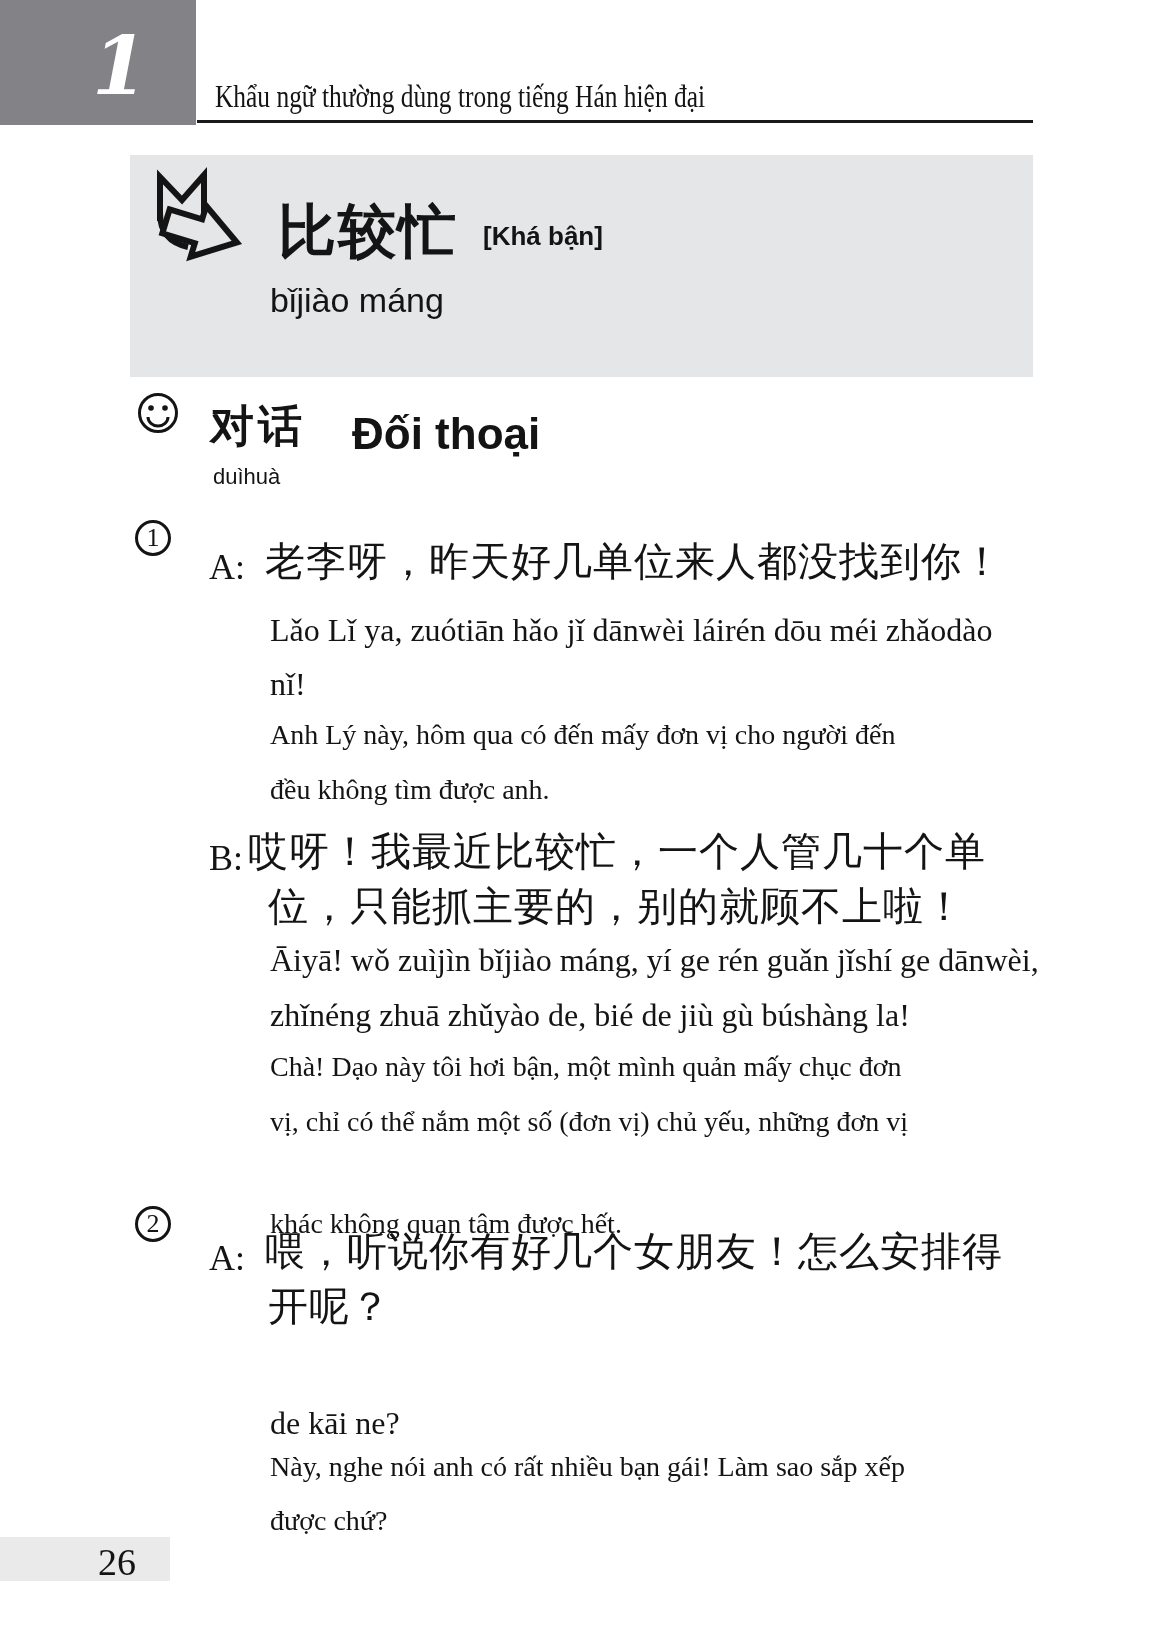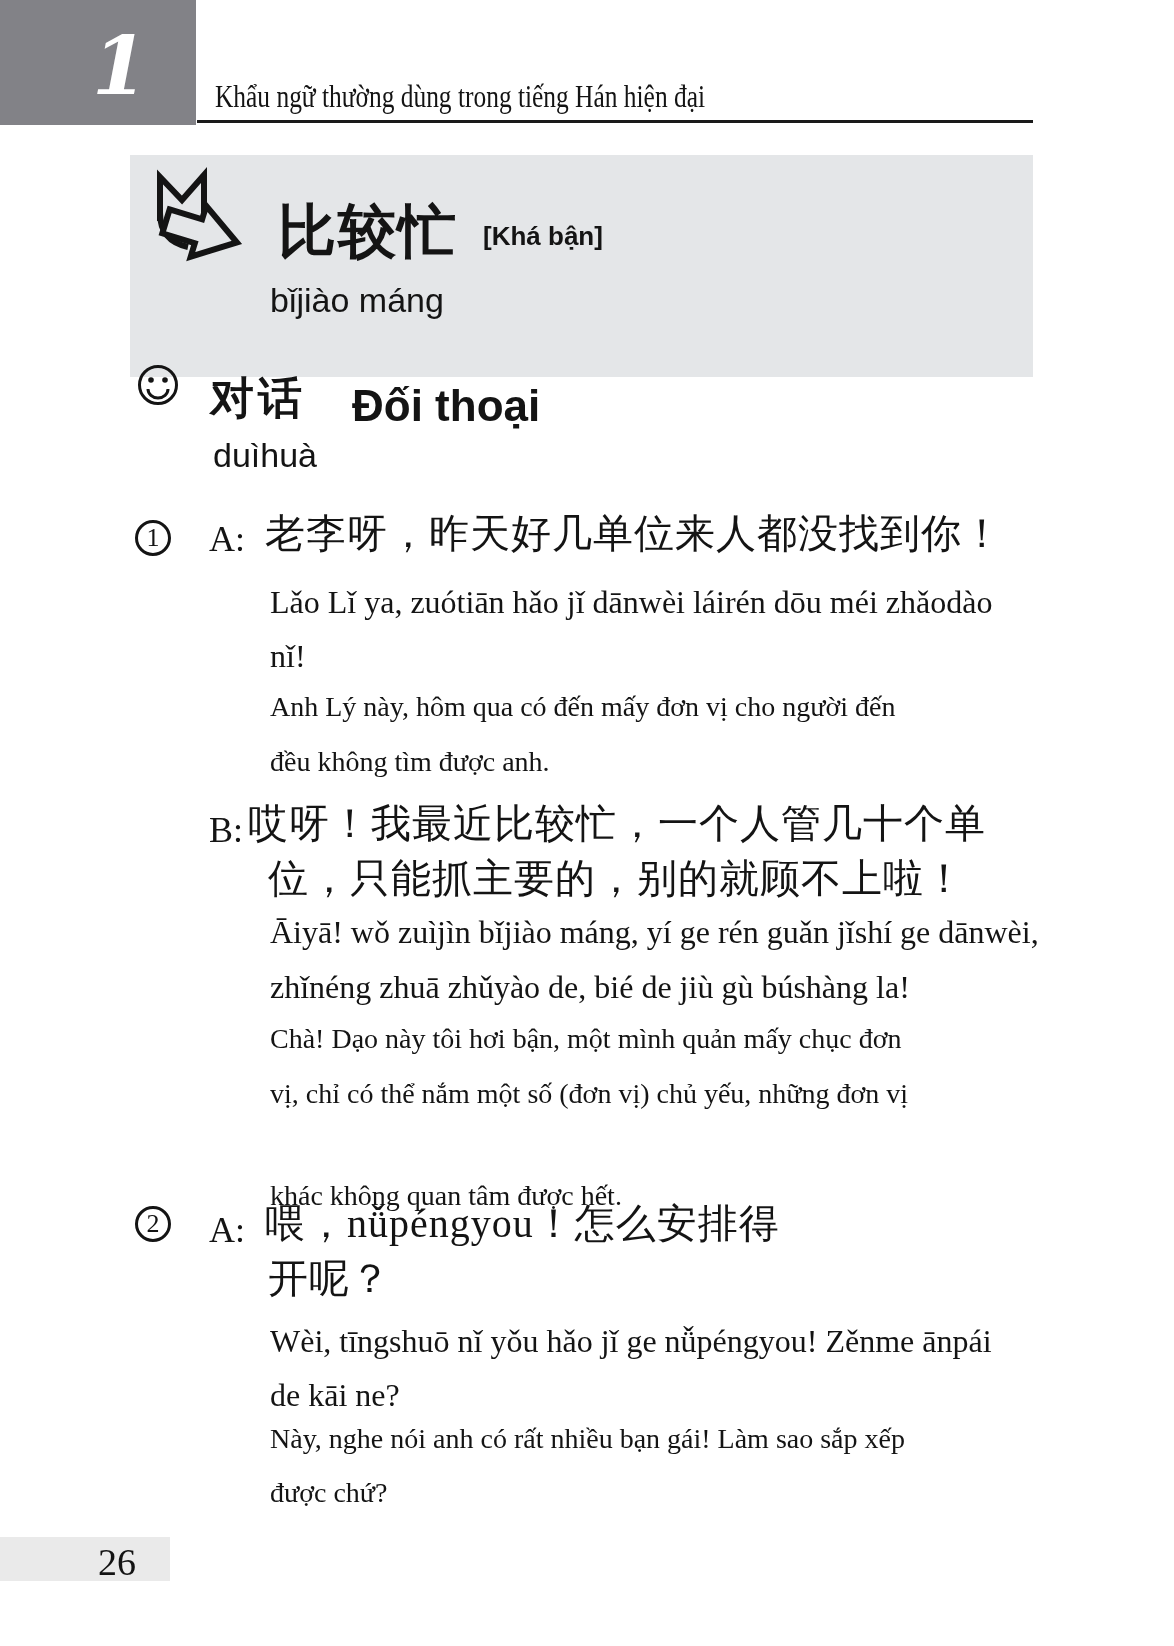--- a/index.html
+++ b/index.html
@@ -1,18 +1,18 @@
 <!DOCTYPE html>
 <html><head>
 <meta charset="utf-8">
 <style>
   html,body{margin:0;padding:0;background:#fff;}
   .page{position:relative;width:1174px;height:1646px;background:#ffffff;overflow:hidden;
         font-family:"Liberation Serif",serif;color:#141414;}
-  .abs{position:absolute;white-space:nowrap;}
+  .abs{position:absolute;white-space:nowrap;margin-top:28px;}
 
   
   .chapter-block{position:absolute;left:0;top:0;width:196px;height:125px;background:#828287;}
   .chapter-num{position:absolute;left:92px;top:26px;font-family:"DejaVu Serif",serif;
                font-style:italic;font-weight:bold;font-size:80px;line-height:1;color:#ffffff;}
   .running-title{position:absolute;left:215px;top:80px;font-size:31px;line-height:1.1;
                  transform:scaleX(0.82);transform-origin:left center;letter-spacing:0px;}
   .header-rule{position:absolute;left:197px;top:120px;width:836px;height:3px;background:#1a1a1a;}
 
   
@@ -21,21 +21,21 @@
                 line-height:1;letter-spacing:2px;}
   .lesson-viet{position:absolute;left:353px;top:68px;font-family:"Liberation Sans",sans-serif;
                font-weight:bold;font-size:26px;line-height:1;}
   .lesson-pinyin{position:absolute;left:140px;top:128px;font-family:"Liberation Sans",sans-serif;
                  font-size:34px;line-height:1;}
   .lesson-arrow{position:absolute;left:14px;top:8px;}
 
   
   .sec-hanzi{font-family:"Liberation Sans",sans-serif;font-weight:bold;font-size:44px;line-height:1;letter-spacing:4px;}
   .sec-viet{font-family:"Liberation Sans",sans-serif;font-weight:bold;font-size:44px;line-height:1;}
-  .sec-pinyin{font-family:"Liberation Sans",sans-serif;font-size:34px;line-height:1;}
+  .sec-pinyin{font-family:"Liberation Sans",sans-serif;font-size:22px;line-height:1;}
 
   
   .num-circle{position:absolute;width:36px;height:36px;border:3px solid #141414;border-radius:50%;
               display:flex;align-items:center;justify-content:center;font-size:26px;line-height:1;box-sizing:border-box;}
   .speaker{font-size:36px;line-height:1;}
   .hanzi{font-size:40px;line-height:1.2;letter-spacing:1px;}
   .pinyin{font-size:32px;line-height:1.2;}
   .viet{font-size:28px;line-height:1.2;}
 
   
@@ -96,23 +96,22 @@
   <div class="abs pinyin" style="left:270px;top:913px;">Āiyā! wǒ zuìjìn bǐjiào máng, yí ge rén guǎn jǐshí ge dānwèi,</div>
   <div class="abs pinyin" style="left:270px;top:968px;">zhǐnéng zhuā zhǔyào de, bié de jiù gù búshàng la!</div>
   <div class="abs viet" style="left:270px;top:1022px;">Chà! Dạo này tôi hơi bận, một mình quản mấy chục đơn</div>
   <div class="abs viet" style="left:270px;top:1077px;">vị, chỉ có thể nắm một số (đơn vị) chủ yếu, những đơn vị</div>
   <div class="abs viet" style="left:270px;top:1179px;">khác không quan tâm được hết.</div>
 
   <div class="num-circle" style="left:135px;top:1206px;">
     <span>2</span>
   </div>
   <div class="abs speaker" style="left:209px;top:1212px;">A:</div>
-  <div class="abs hanzi" style="left:265px;top:1200px;">喂，nǚpéngyou！怎么安排得</div>
+  <div class="abs hanzi" style="left:265px;top:1200px;">喂，听说你有好几个女朋友！怎么安排得</div>
   <div class="abs hanzi" style="left:268px;top:1255px;">开呢？</div>
-  <div class="abs pinyin" style="left:270px;top:1322px;">Wèi, tīngshuō nǐ yǒu hǎo jǐ ge nǚpéngyou! Zěnme ānpái</div>
   <div class="abs pinyin" style="left:270px;top:1376px;">de kāi ne?</div>
   <div class="abs viet" style="left:270px;top:1422px;">Này, nghe nói anh có rất nhiều bạn gái! Làm sao sắp xếp</div>
   <div class="abs viet" style="left:270px;top:1476px;">được chứ?</div>
 
   <div class="footer-bar">
     <div class="page-num">26</div>
   </div>
 
 </div>
 

